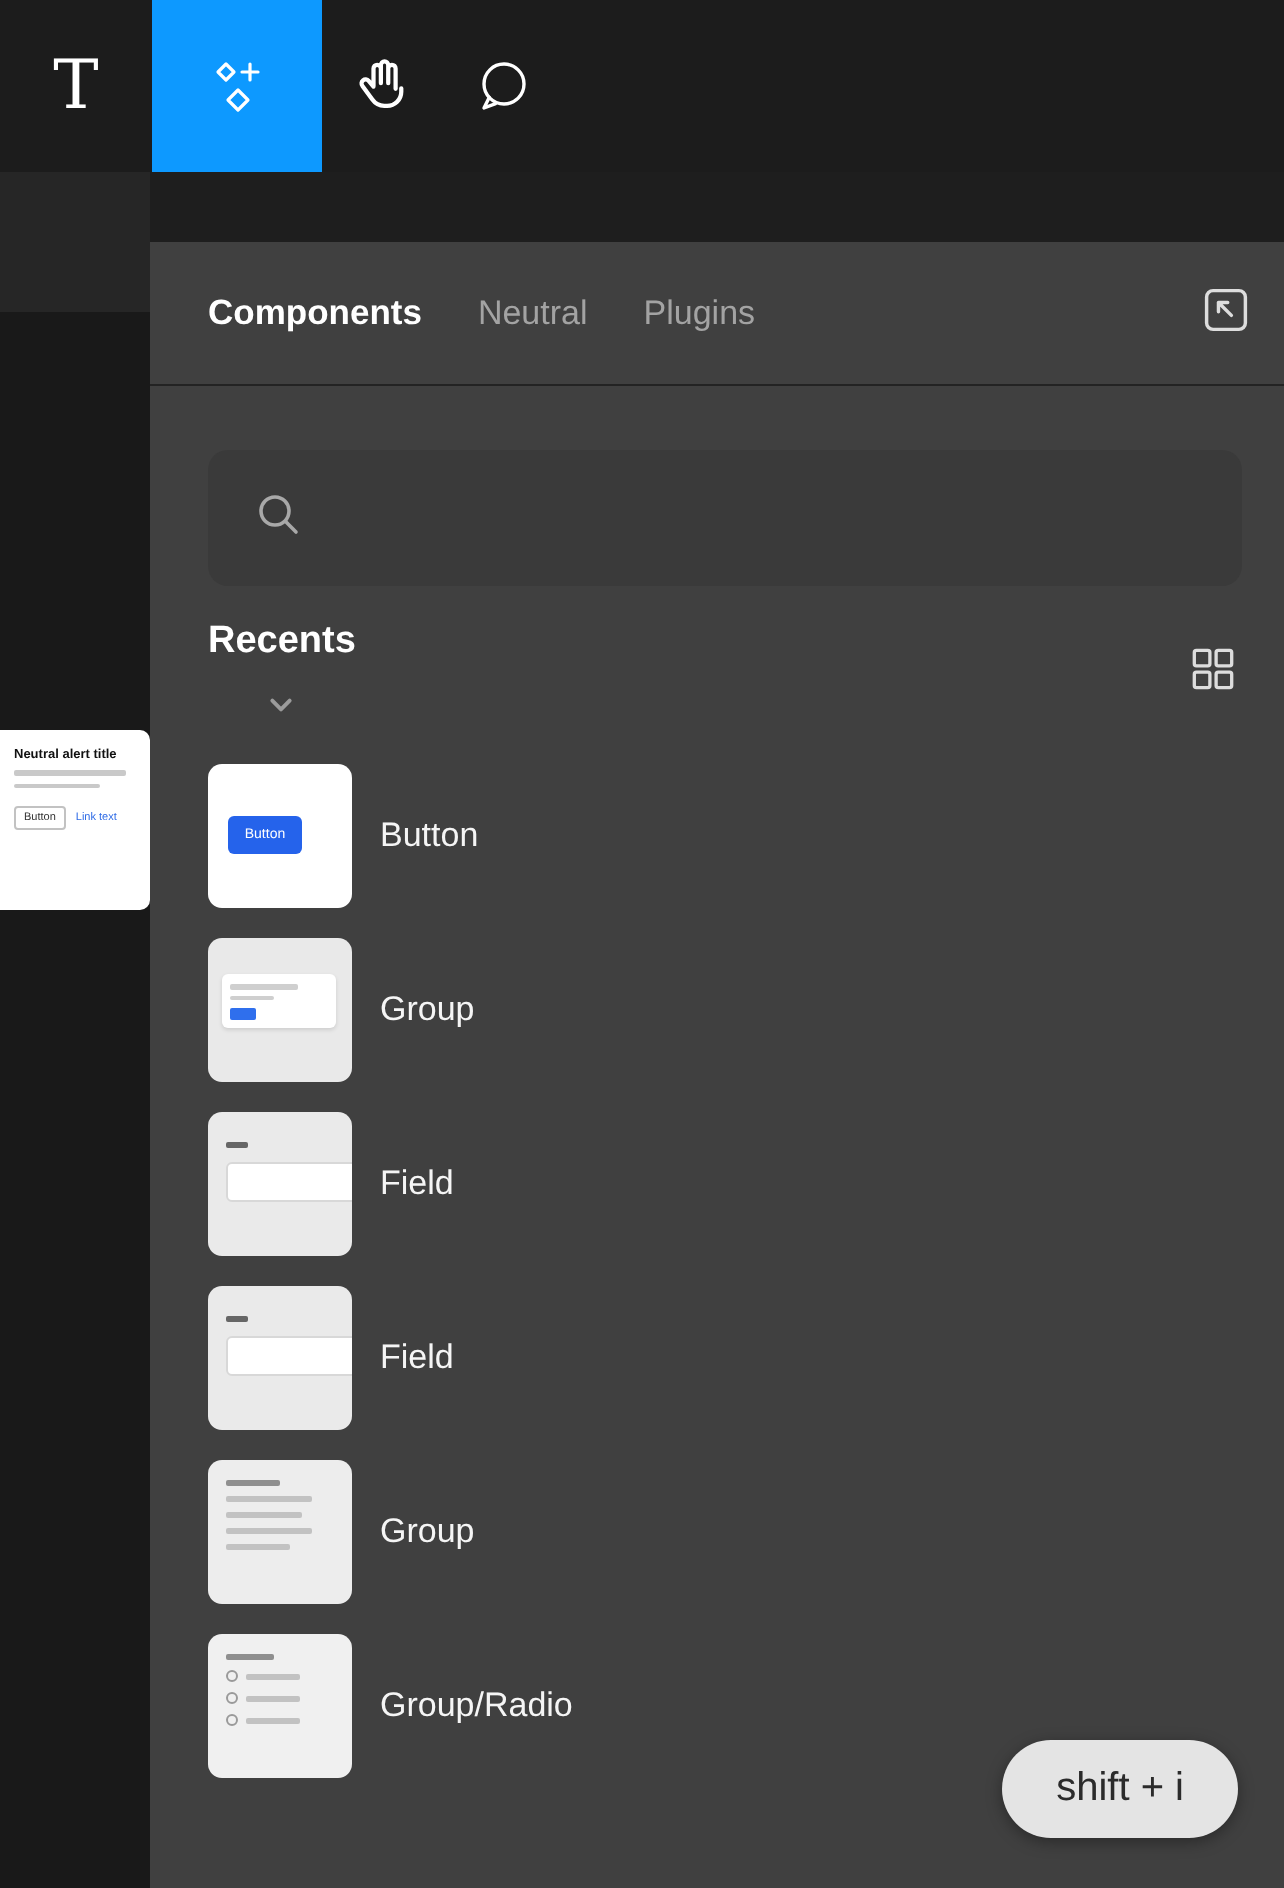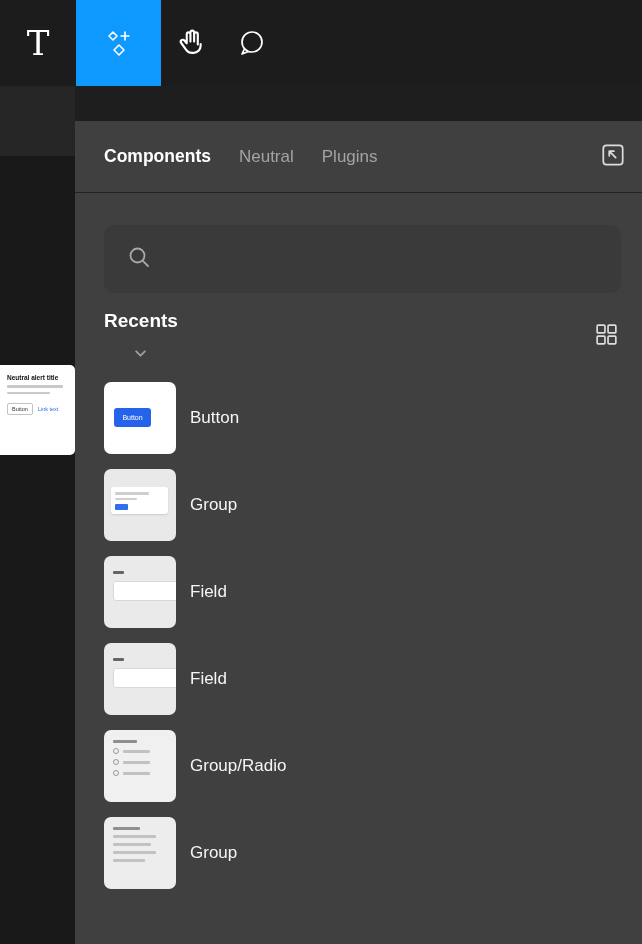--- a/index.html
+++ b/index.html
@@ -248,46 +248,47 @@
   <div class="item">
     <div class="thumb thumb-field">
               <span class="mini-field-label"></span>
               <span class="mini-input"></span>
             </div>
     <div class="item-label">Field</div>
   </div>
 
 
   <div class="item">
-    <div class="thumb thumb-radio">
-              <span class="mini-line dark w45"></span>
-              <span class="radio-row">
-                <i></i>
-                <b></b>
-              </span>
-              <span class="radio-row">
-                <i></i>
-                <b></b>
-              </span>
-              <span class="radio-row">
-                <i></i>
-                <b></b>
-              </span>
-            </div>
-    <div class="item-label">Group/Radio</div>
-  </div>
-
-  <div class="item">
     <div class="thumb thumb-group">
               <span class="mini-line dark w50"></span>
               <span class="mini-line w80"></span>
               <span class="mini-line w70"></span>
               <span class="mini-line w80"></span>
               <span class="mini-line w60"></span>
             </div>
     <div class="item-label">Group</div>
   </div>
+
+  <div class="item">
+    <div class="thumb thumb-radio">
+              <span class="mini-line dark w45"></span>
+              <span class="radio-row">
+                <i></i>
+                <b></b>
+              </span>
+              <span class="radio-row">
+                <i></i>
+                <b></b>
+              </span>
+              <span class="radio-row">
+                <i></i>
+                <b></b>
+              </span>
+            </div>
+    <div class="item-label">Group/Radio</div>
+  </div>
 </div>
 
+      <div class="pill">shift + i</div>
 
     </aside>
   </div>
 </div>
 
 </body></html>

